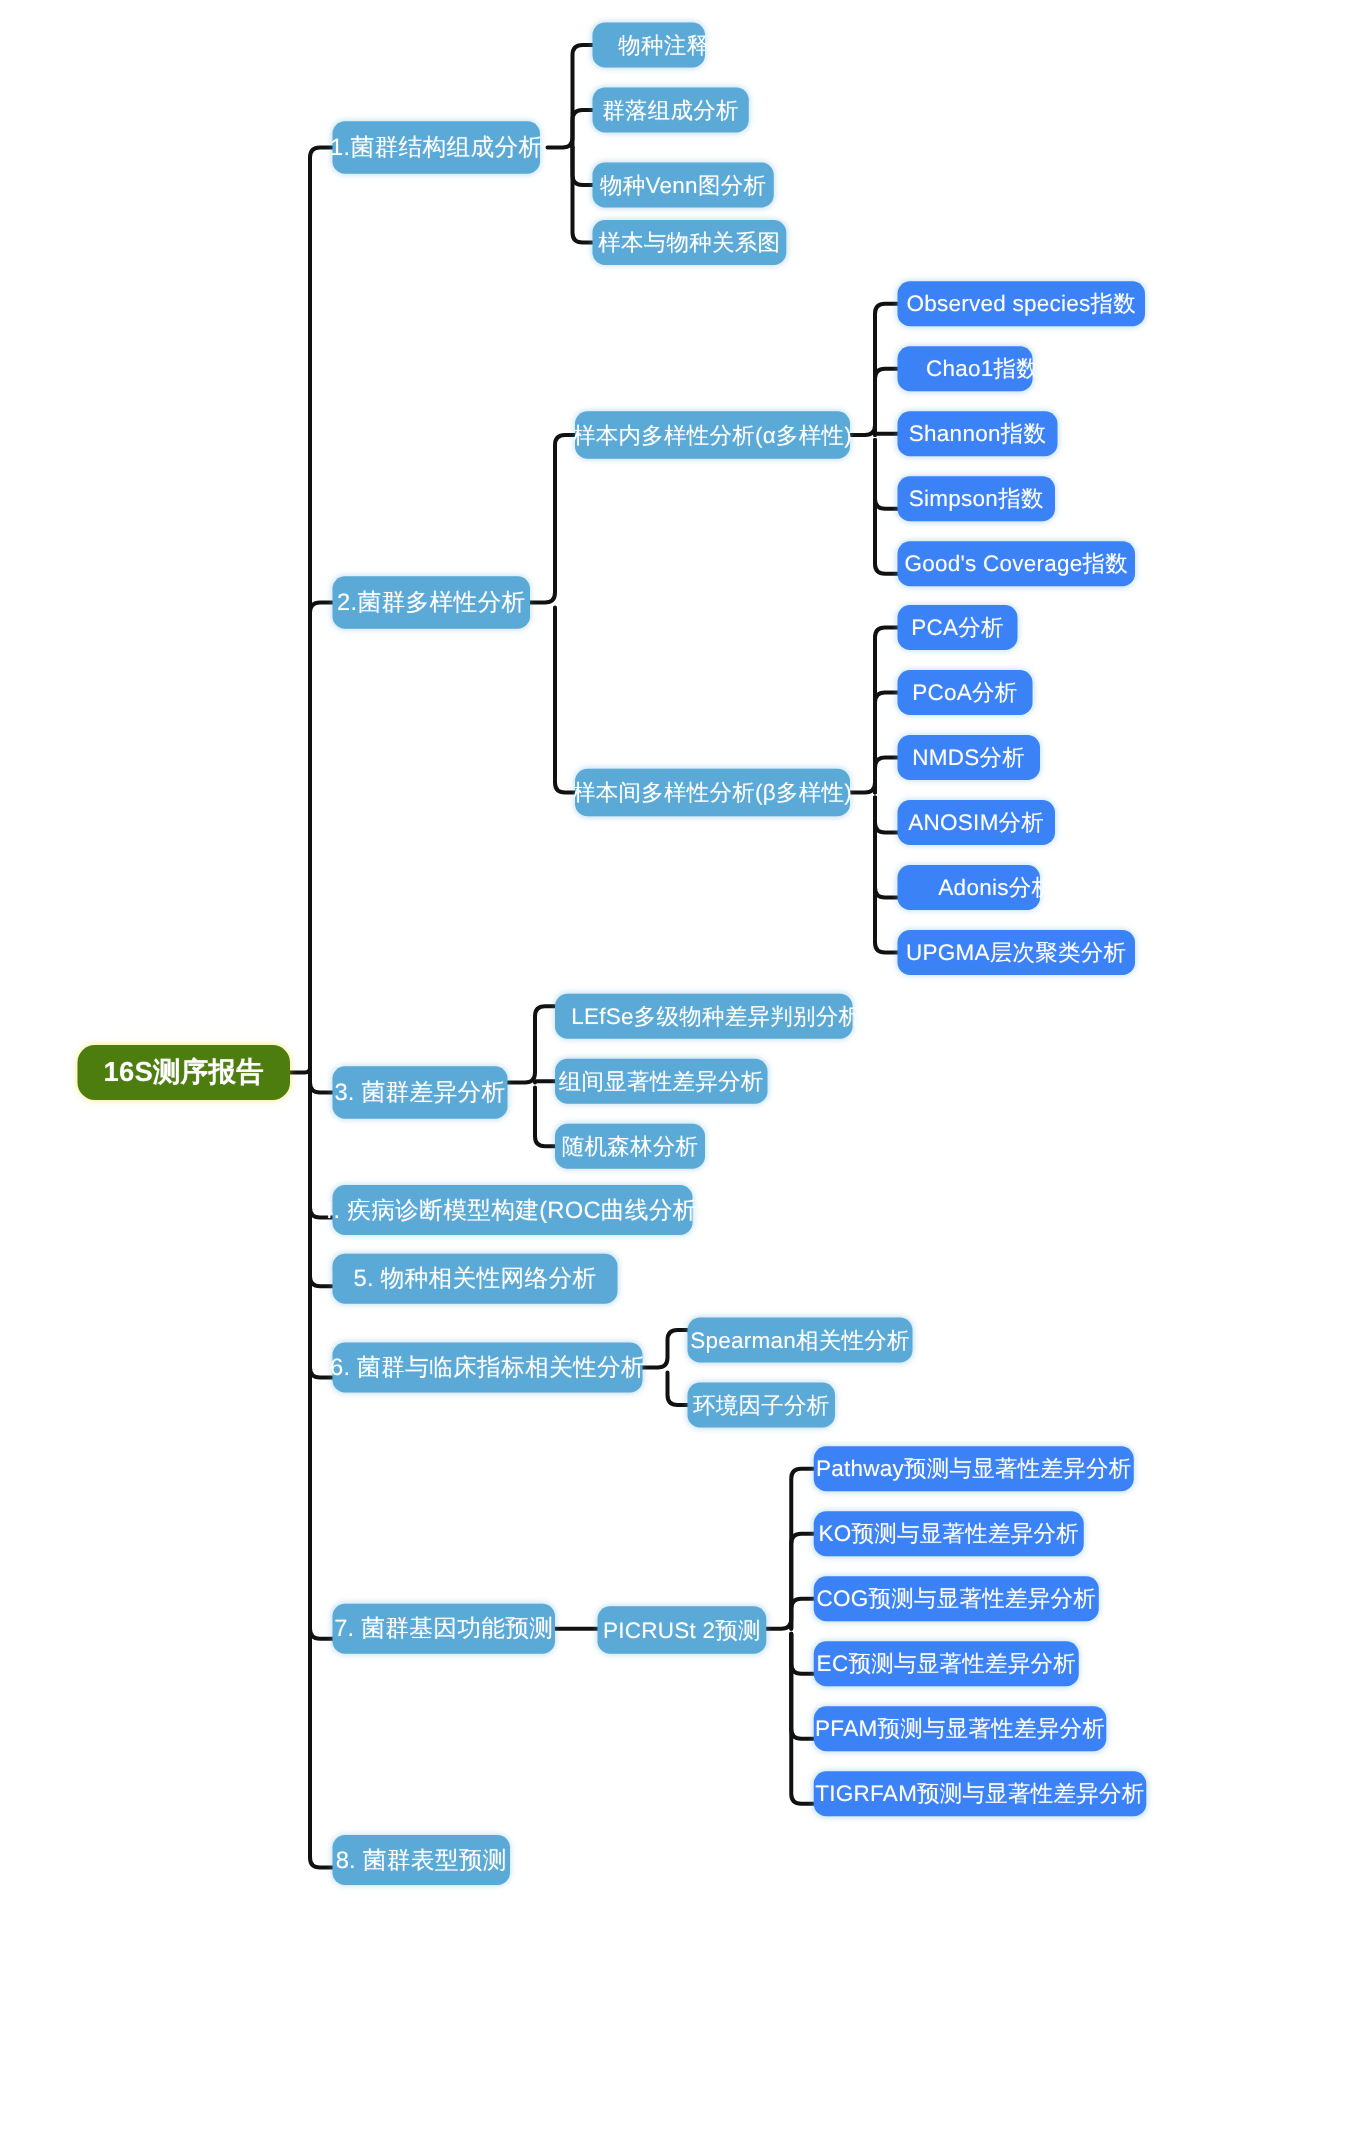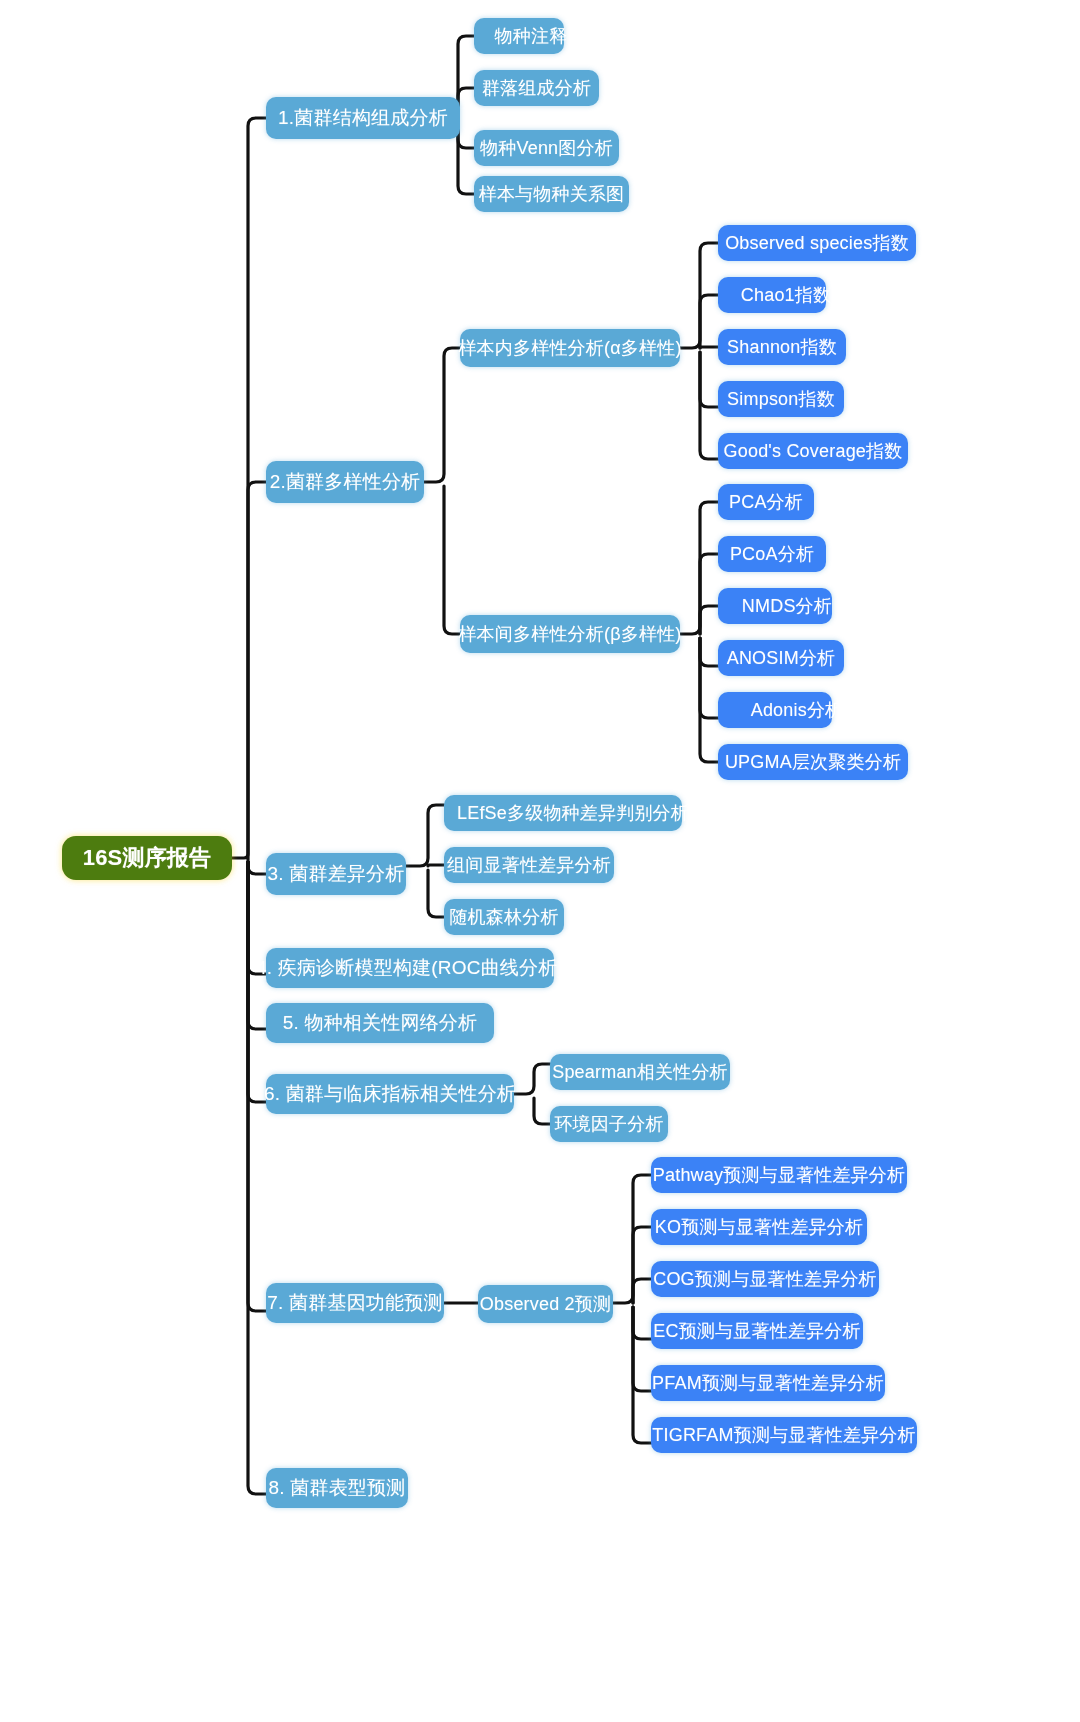--- a/index.html
+++ b/index.html
@@ -110,21 +110,21 @@
       <path d="M633 1307 V1331 Q633 1339 641 1339 H651"></path>
       <path d="M633 1307 V1383 Q633 1391 641 1391 H651"></path>
       <path d="M633 1307 V1435 Q633 1443 641 1443 H651"></path>
     </g>
   </svg>
 
   <div class="node root" style="left:62px; top:836px; width:170px; height:44px;">
     <span>16S测序报告</span>
   </div>
 
-  <div class="node lvl1" style="left:266px; top:97px; width:194px; height:42px;">
+  <div class="node lvl1" style="left:266px; top:97px; width:166px; height:42px;">
     <span>1.菌群结构组成分析</span>
   </div>
   <div class="node lvl2" style="left:474px; top:18px; width:90px; height:36px;padding-left:24px;">
     <span>物种注释</span>
   </div>
   <div class="node lvl2" style="left:474px; top:70px; width:125px; height:36px;">
     <span>群落组成分析</span>
   </div>
   <div class="node lvl2" style="left:474px; top:130px; width:145px; height:36px;">
     <span>物种Venn图分析</span>
@@ -158,21 +158,21 @@
   <div class="node lvl3" style="left:718px; top:433px; width:190px; height:36px;">
     <span>Good's Coverage指数</span>
   </div>
 
   <div class="node lvl3" style="left:718px; top:484px; width:96px; height:36px;">
     <span>PCA分析</span>
   </div>
   <div class="node lvl3" style="left:718px; top:536px; width:108px; height:36px;">
     <span>PCoA分析</span>
   </div>
-  <div class="node lvl3" style="left:718px; top:588px; width:114px; height:36px;justify-content:flex-end;">
+  <div class="node lvl3" style="left:718px; top:588px; width:114px; height:36px;">
     <span>NMDS分析</span>
   </div>
   <div class="node lvl3" style="left:718px; top:640px; width:126px; height:36px;">
     <span>ANOSIM分析</span>
   </div>
   <div class="node lvl3" style="left:718px; top:692px; width:114px; height:36px;padding-left:44px;">
     <span>Adonis分析</span>
   </div>
   <div class="node lvl3" style="left:718px; top:744px; width:190px; height:36px;">
     <span>UPGMA层次聚类分析</span>
@@ -206,21 +206,21 @@
     <span>Spearman相关性分析</span>
   </div>
   <div class="node lvl2" style="left:550px; top:1106px; width:118px; height:36px;">
     <span>环境因子分析</span>
   </div>
 
   <div class="node lvl1" style="left:266px; top:1283px; width:178px; height:40px;">
     <span>7. 菌群基因功能预测</span>
   </div>
   <div class="node lvl2" style="left:478px; top:1285px; width:135px; height:38px;">
-    <span>Observed 2预测</span>
+    <span>PICRUSt 2预测</span>
   </div>
   <div class="node lvl3" style="left:651px; top:1157px; width:256px; height:36px;">
     <span>Pathway预测与显著性差异分析</span>
   </div>
   <div class="node lvl3" style="left:651px; top:1209px; width:216px; height:36px;">
     <span>KO预测与显著性差异分析</span>
   </div>
   <div class="node lvl3" style="left:651px; top:1261px; width:228px; height:36px;">
     <span>COG预测与显著性差异分析</span>
   </div>

